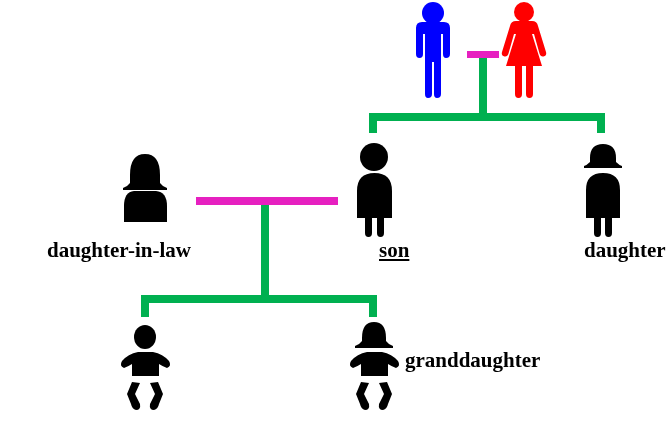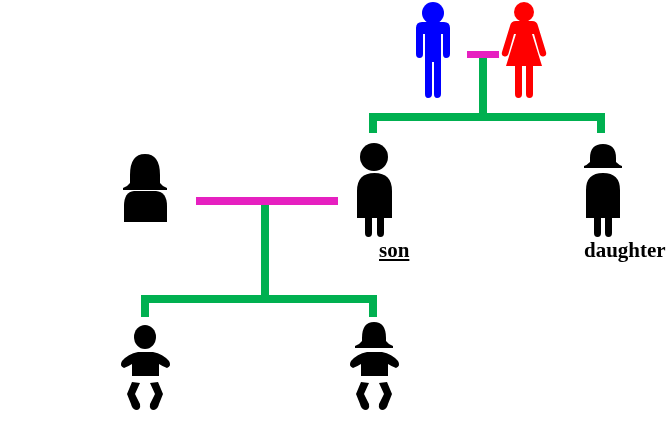--- a/index.html
+++ b/index.html
@@ -69,15 +69,17 @@
     </g>
 
     <g fill="#000">
       <path d="M362,338 Q362,322 374,322 Q386,322 386,338 L386,341 Q389,345 393,346 L393,348 L355,348 L355,346 Q359,345 362,341 Z"></path>
       <path d="M353,368 Q348,366 351,361 Q357,354 367,352 L382,352 Q392,354 398,361 Q401,366 396,368 Q391,366 388,364 L388,376 L361,376 L361,364 Q358,366 353,368 Z"></path>
       <path d="M361,382 L369,383 L364,394 L369,404 Q370,410 365,410 Q361,409 360,404 L356,394 Z"></path>
       <path d="M387,382 L379,383 L384,394 L379,404 Q378,410 383,410 Q387,409 388,404 L392,394 Z"></path>
     </g>
   </svg>
 
+  <div class="label" style="left:47px; top:240px;">daughter-in-law</div>
   <div class="label" style="left:379px; top:240px;text-decoration:underline;">son</div>
   <div class="label" style="left:561px; top:240px;margin-left:23px;">daughter</div>
+  <div class="label" style="left:405px; top:350px;">granddaughter</div>
 </div>
 
 </body></html>

